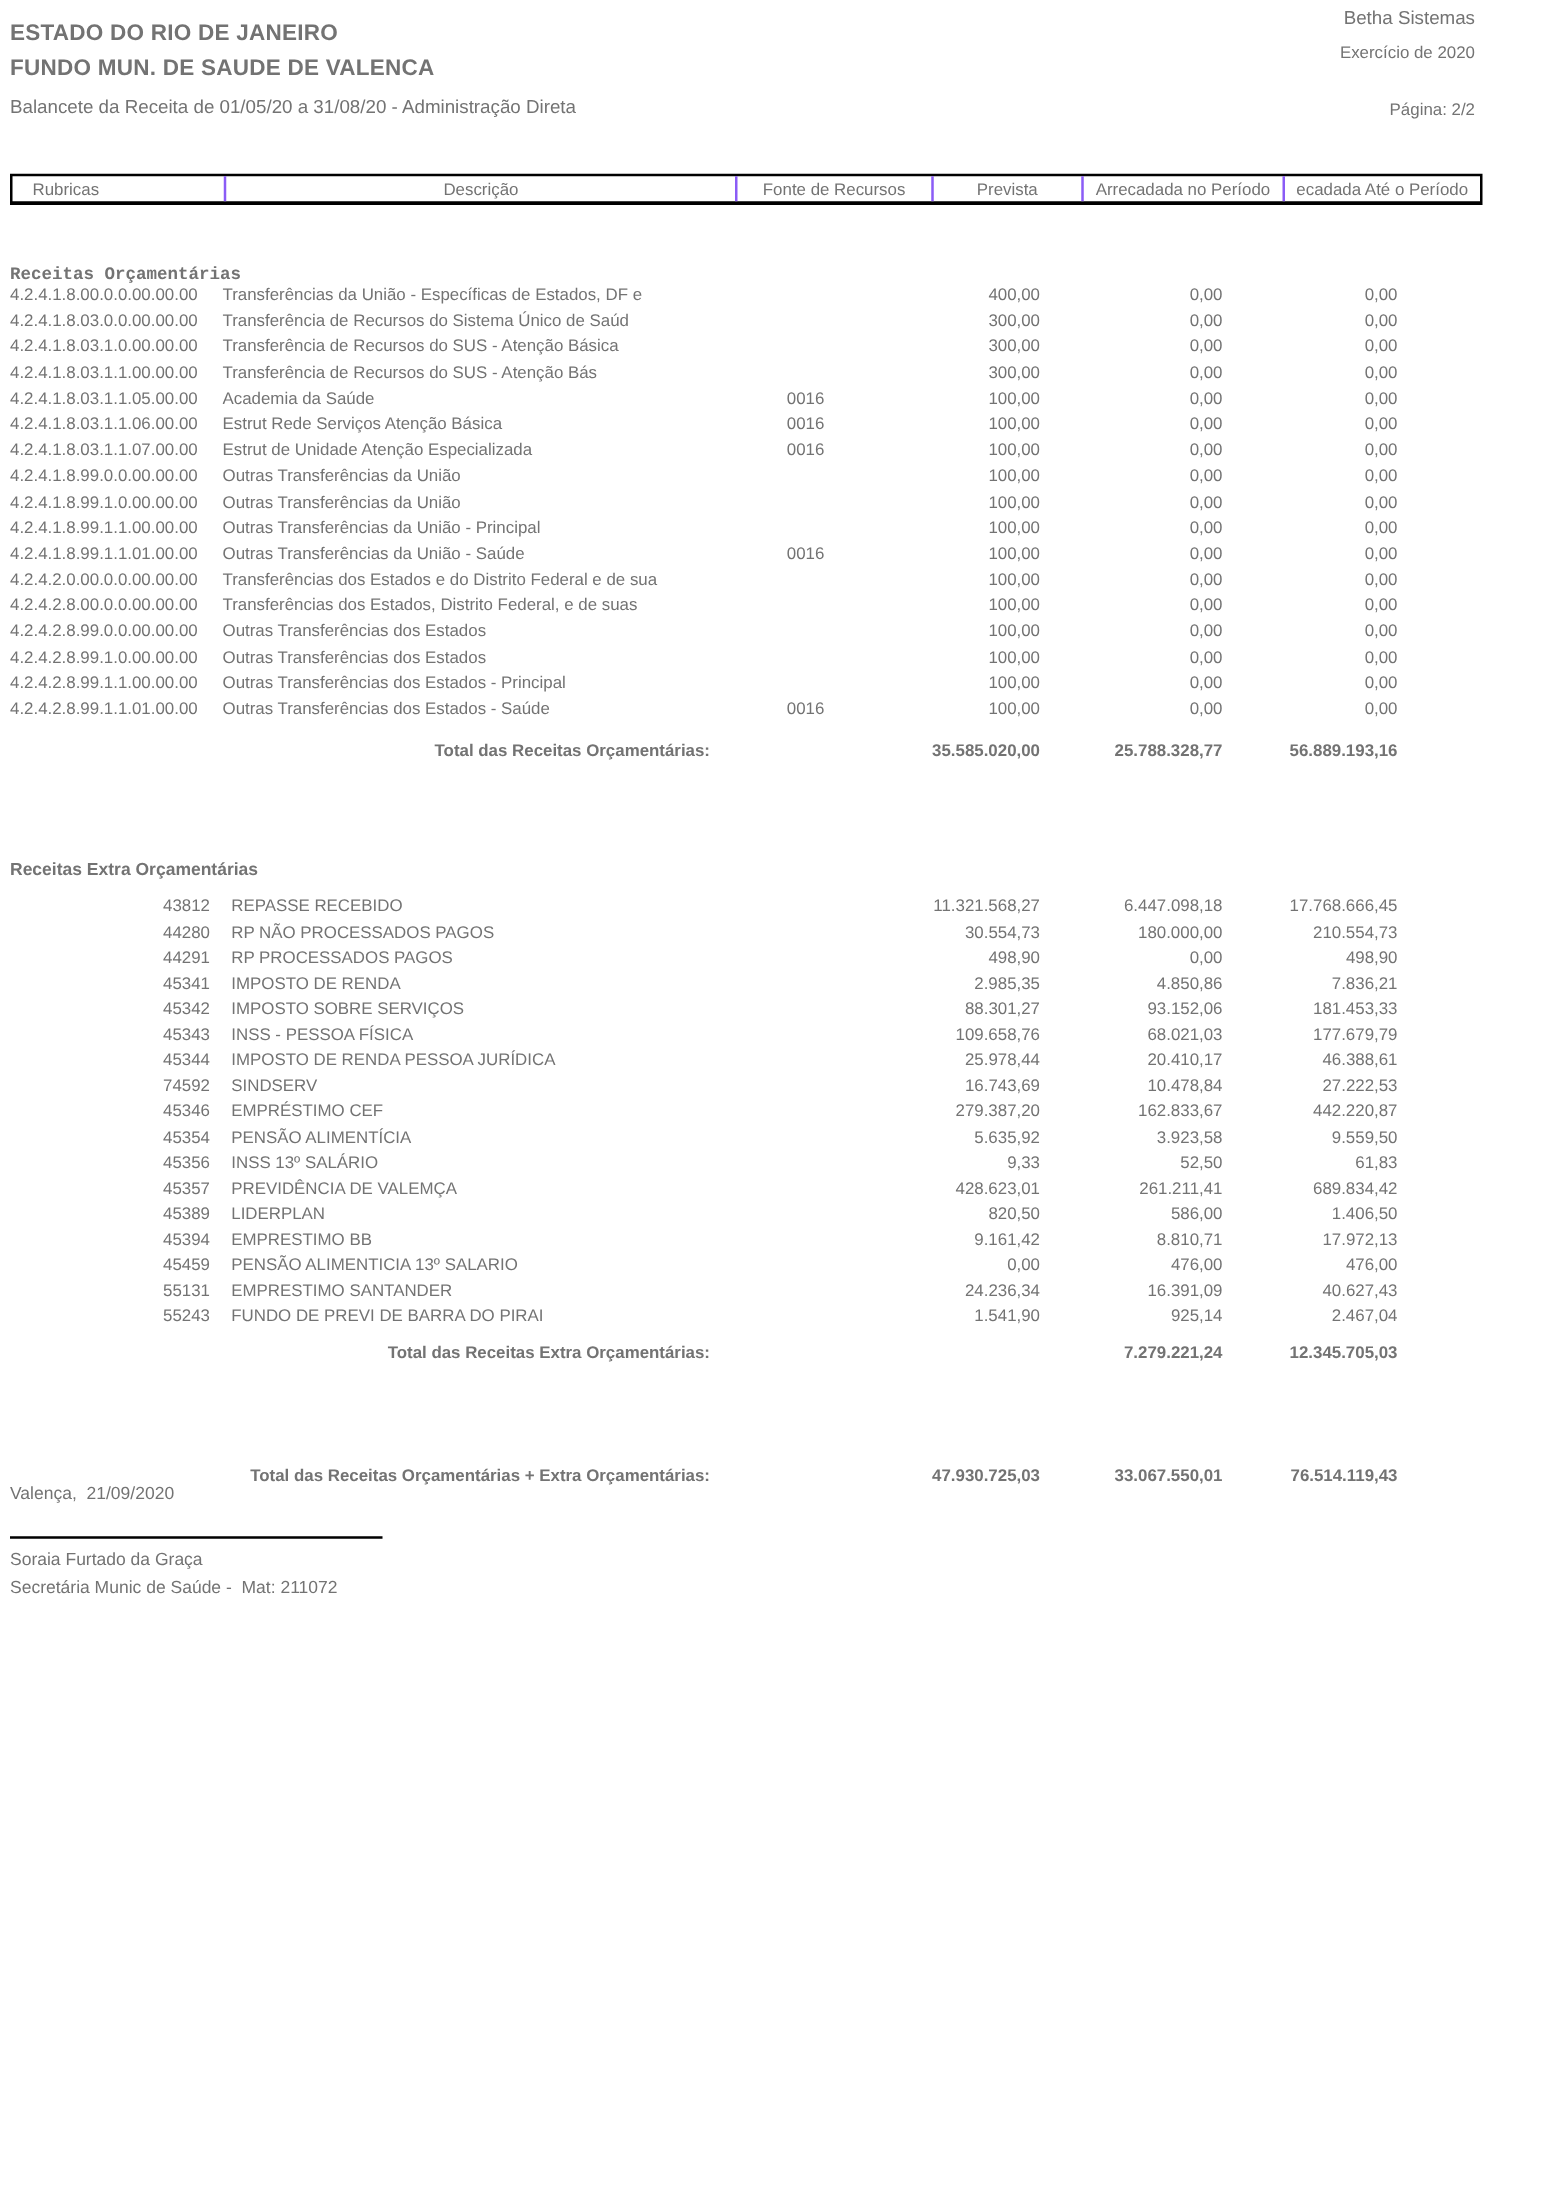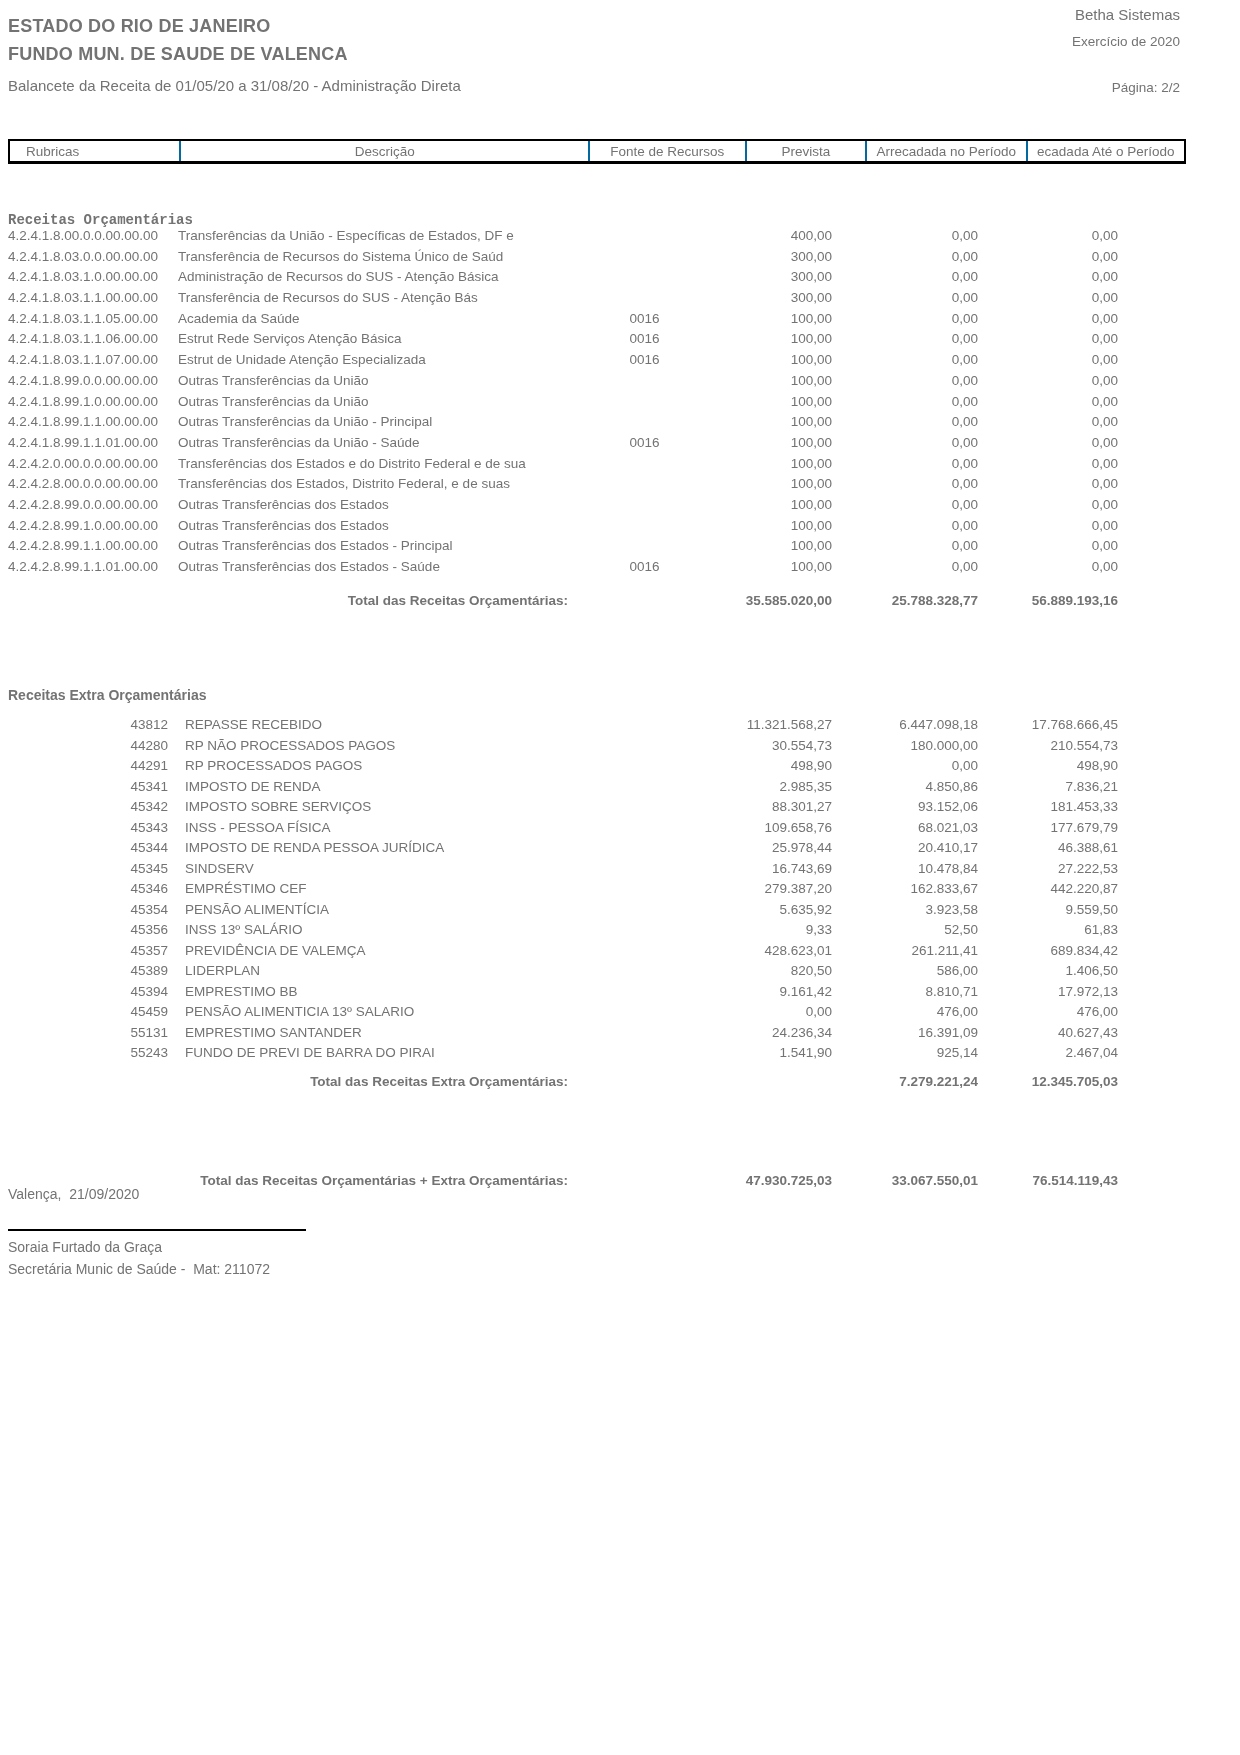--- a/index.html
+++ b/index.html
@@ -20,21 +20,21 @@
   .thead {
     left:8px; top:139px; width:1178px; height:25px;
     display:flex; box-sizing:border-box;
     border:2px solid #000; border-bottom-width:3px;
     font-size:13.5px; background:#fff;
   }
   .thead .cell {
     box-sizing:border-box; height:100%;
     display:flex; align-items:center; justify-content:center;
     white-space:nowrap; overflow:hidden;
-    border-left:2px solid #0369a1;
+    border-left:2px solid #8b5cf6;
   }
   .thead .cell:first-child { border-left:none; }
   .w-code  { width:170px; }
   .w-desc  { width:410px; }
   .w-fonte { width:157px; }
   .w-prev  { width:121px; }
   .w-per   { width:161px; }
   .w-ate   { width:159px; }
   .thead .w-code { justify-content:flex-start; padding-left:16px; }
 
@@ -104,21 +104,21 @@
       <div class="row">
     <span class="c-code">4.2.4.1.8.03.0.0.00.00.00</span>
     <span class="c-desc">Transferência de Recursos do Sistema Único de Saúd</span>
     <span class="c-fonte"></span>
     <span class="c-prev">300,00</span>
     <span class="c-per">0,00</span>
     <span class="c-ate">0,00</span>
   </div>
       <div class="row">
     <span class="c-code">4.2.4.1.8.03.1.0.00.00.00</span>
-    <span class="c-desc">Administração de Recursos do SUS - Atenção Básica</span>
+    <span class="c-desc">Transferência de Recursos do SUS - Atenção Básica</span>
     <span class="c-fonte"></span>
     <span class="c-prev">300,00</span>
     <span class="c-per">0,00</span>
     <span class="c-ate">0,00</span>
   </div>
       <div class="row">
     <span class="c-code">4.2.4.1.8.03.1.1.00.00.00</span>
     <span class="c-desc">Transferência de Recursos do SUS - Atenção Bás</span>
     <span class="c-fonte"></span>
     <span class="c-prev">300,00</span>
@@ -291,21 +291,21 @@
   </div>
       <div class="row2">
     <span class="c2-code">45344</span>
     <span class="c2-desc">IMPOSTO DE RENDA PESSOA JURÍDICA</span>
     <span class="c-fonte"></span>
     <span class="c-prev">25.978,44</span>
     <span class="c-per">20.410,17</span>
     <span class="c-ate">46.388,61</span>
   </div>
       <div class="row2">
-    <span class="c2-code">45345</span>
+    <span class="c2-code">74592</span>
     <span class="c2-desc">SINDSERV</span>
     <span class="c-fonte"></span>
     <span class="c-prev">16.743,69</span>
     <span class="c-per">10.478,84</span>
     <span class="c-ate">27.222,53</span>
   </div>
       <div class="row2">
     <span class="c2-code">45346</span>
     <span class="c2-desc">EMPRÉSTIMO CEF</span>
     <span class="c-fonte"></span>

